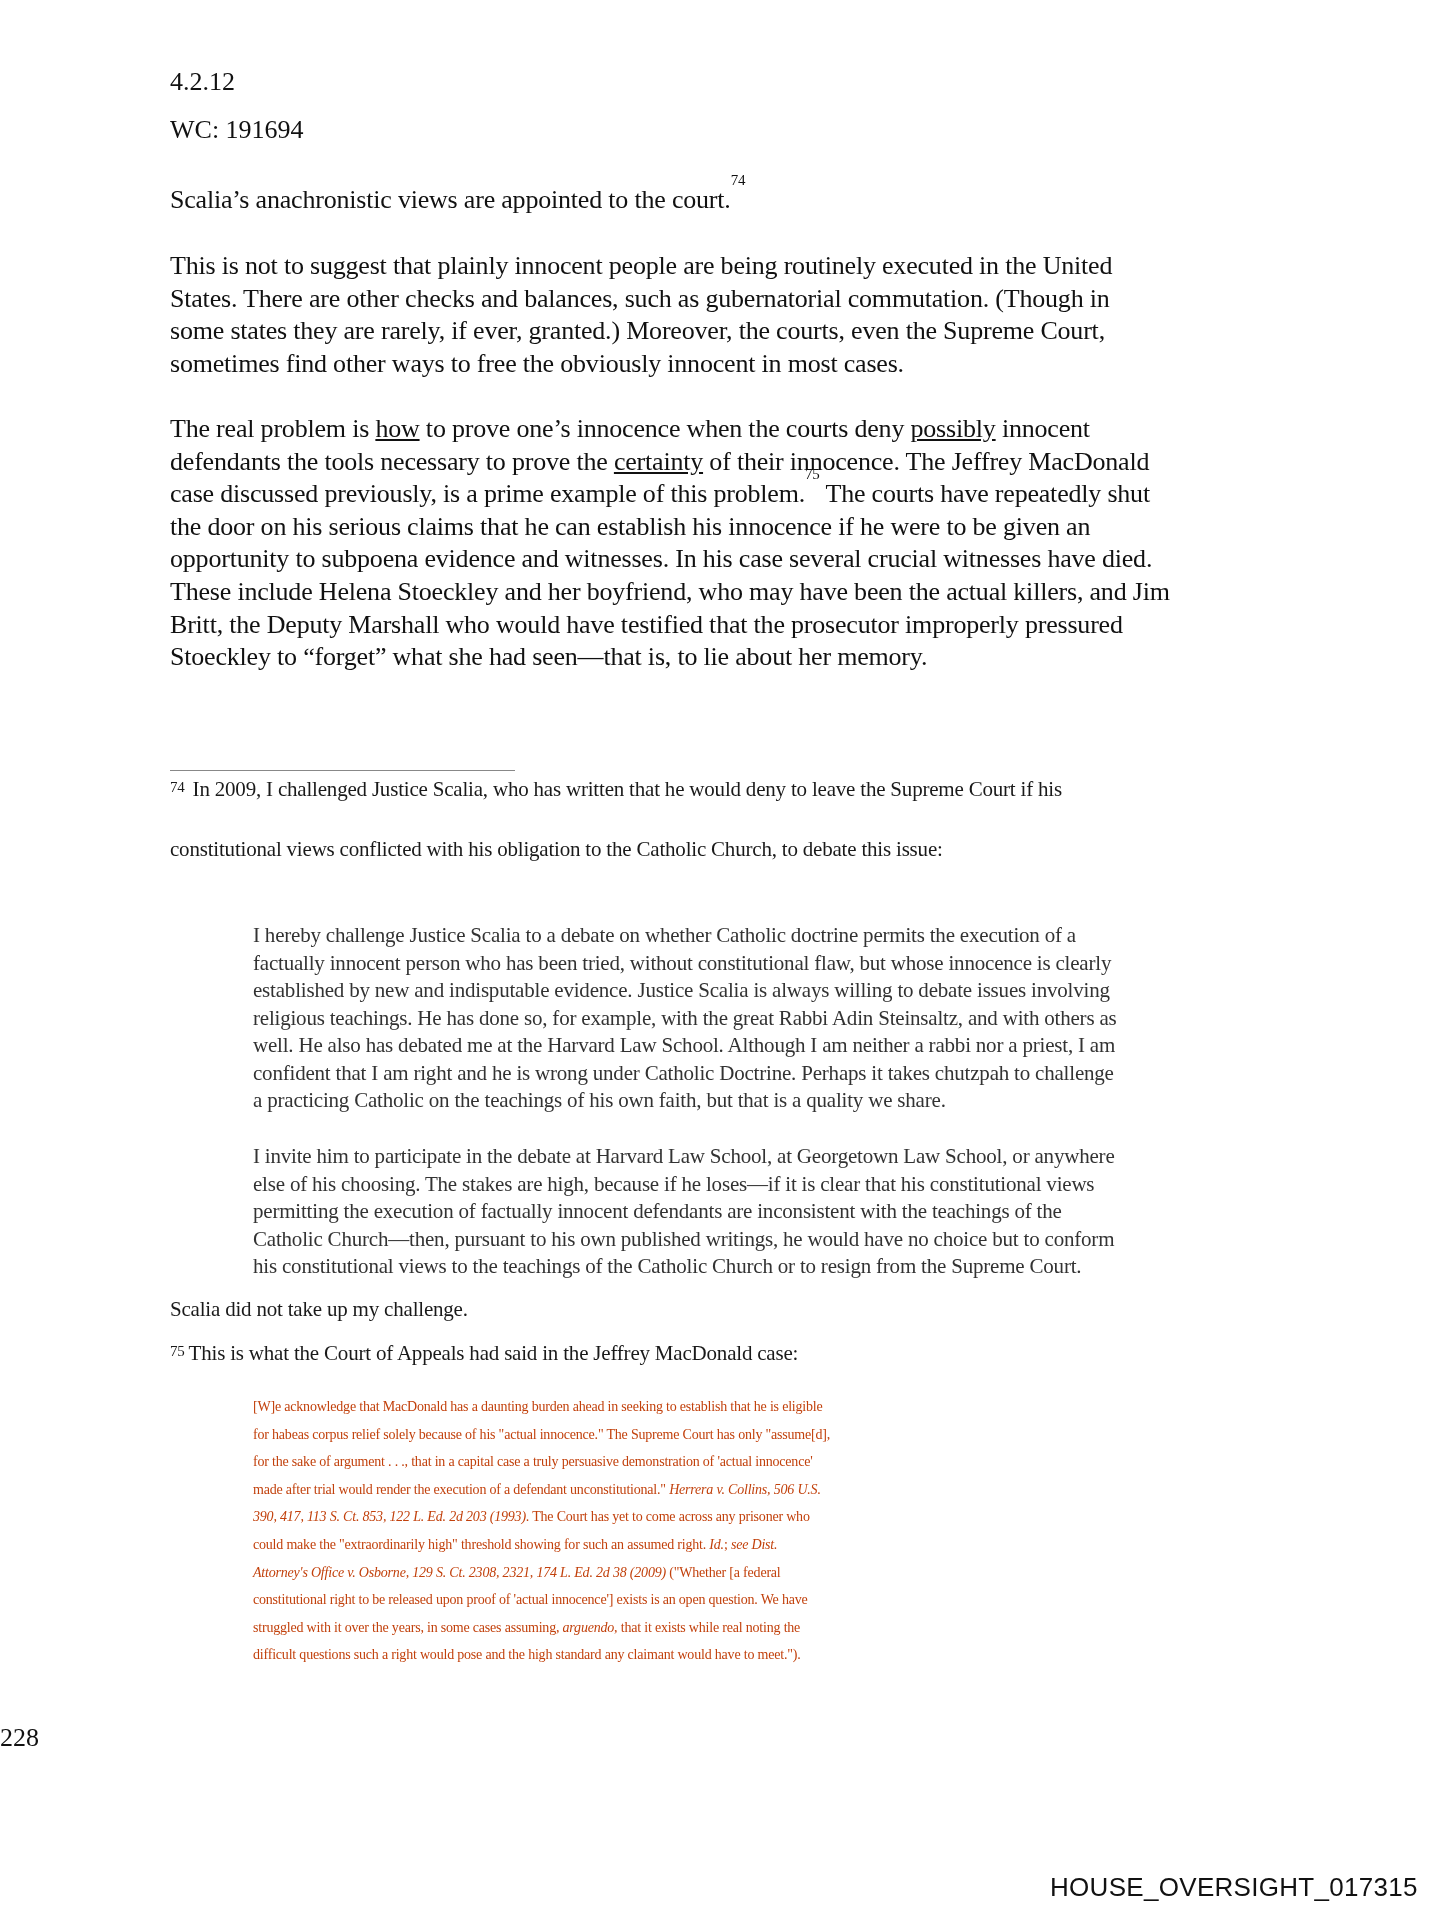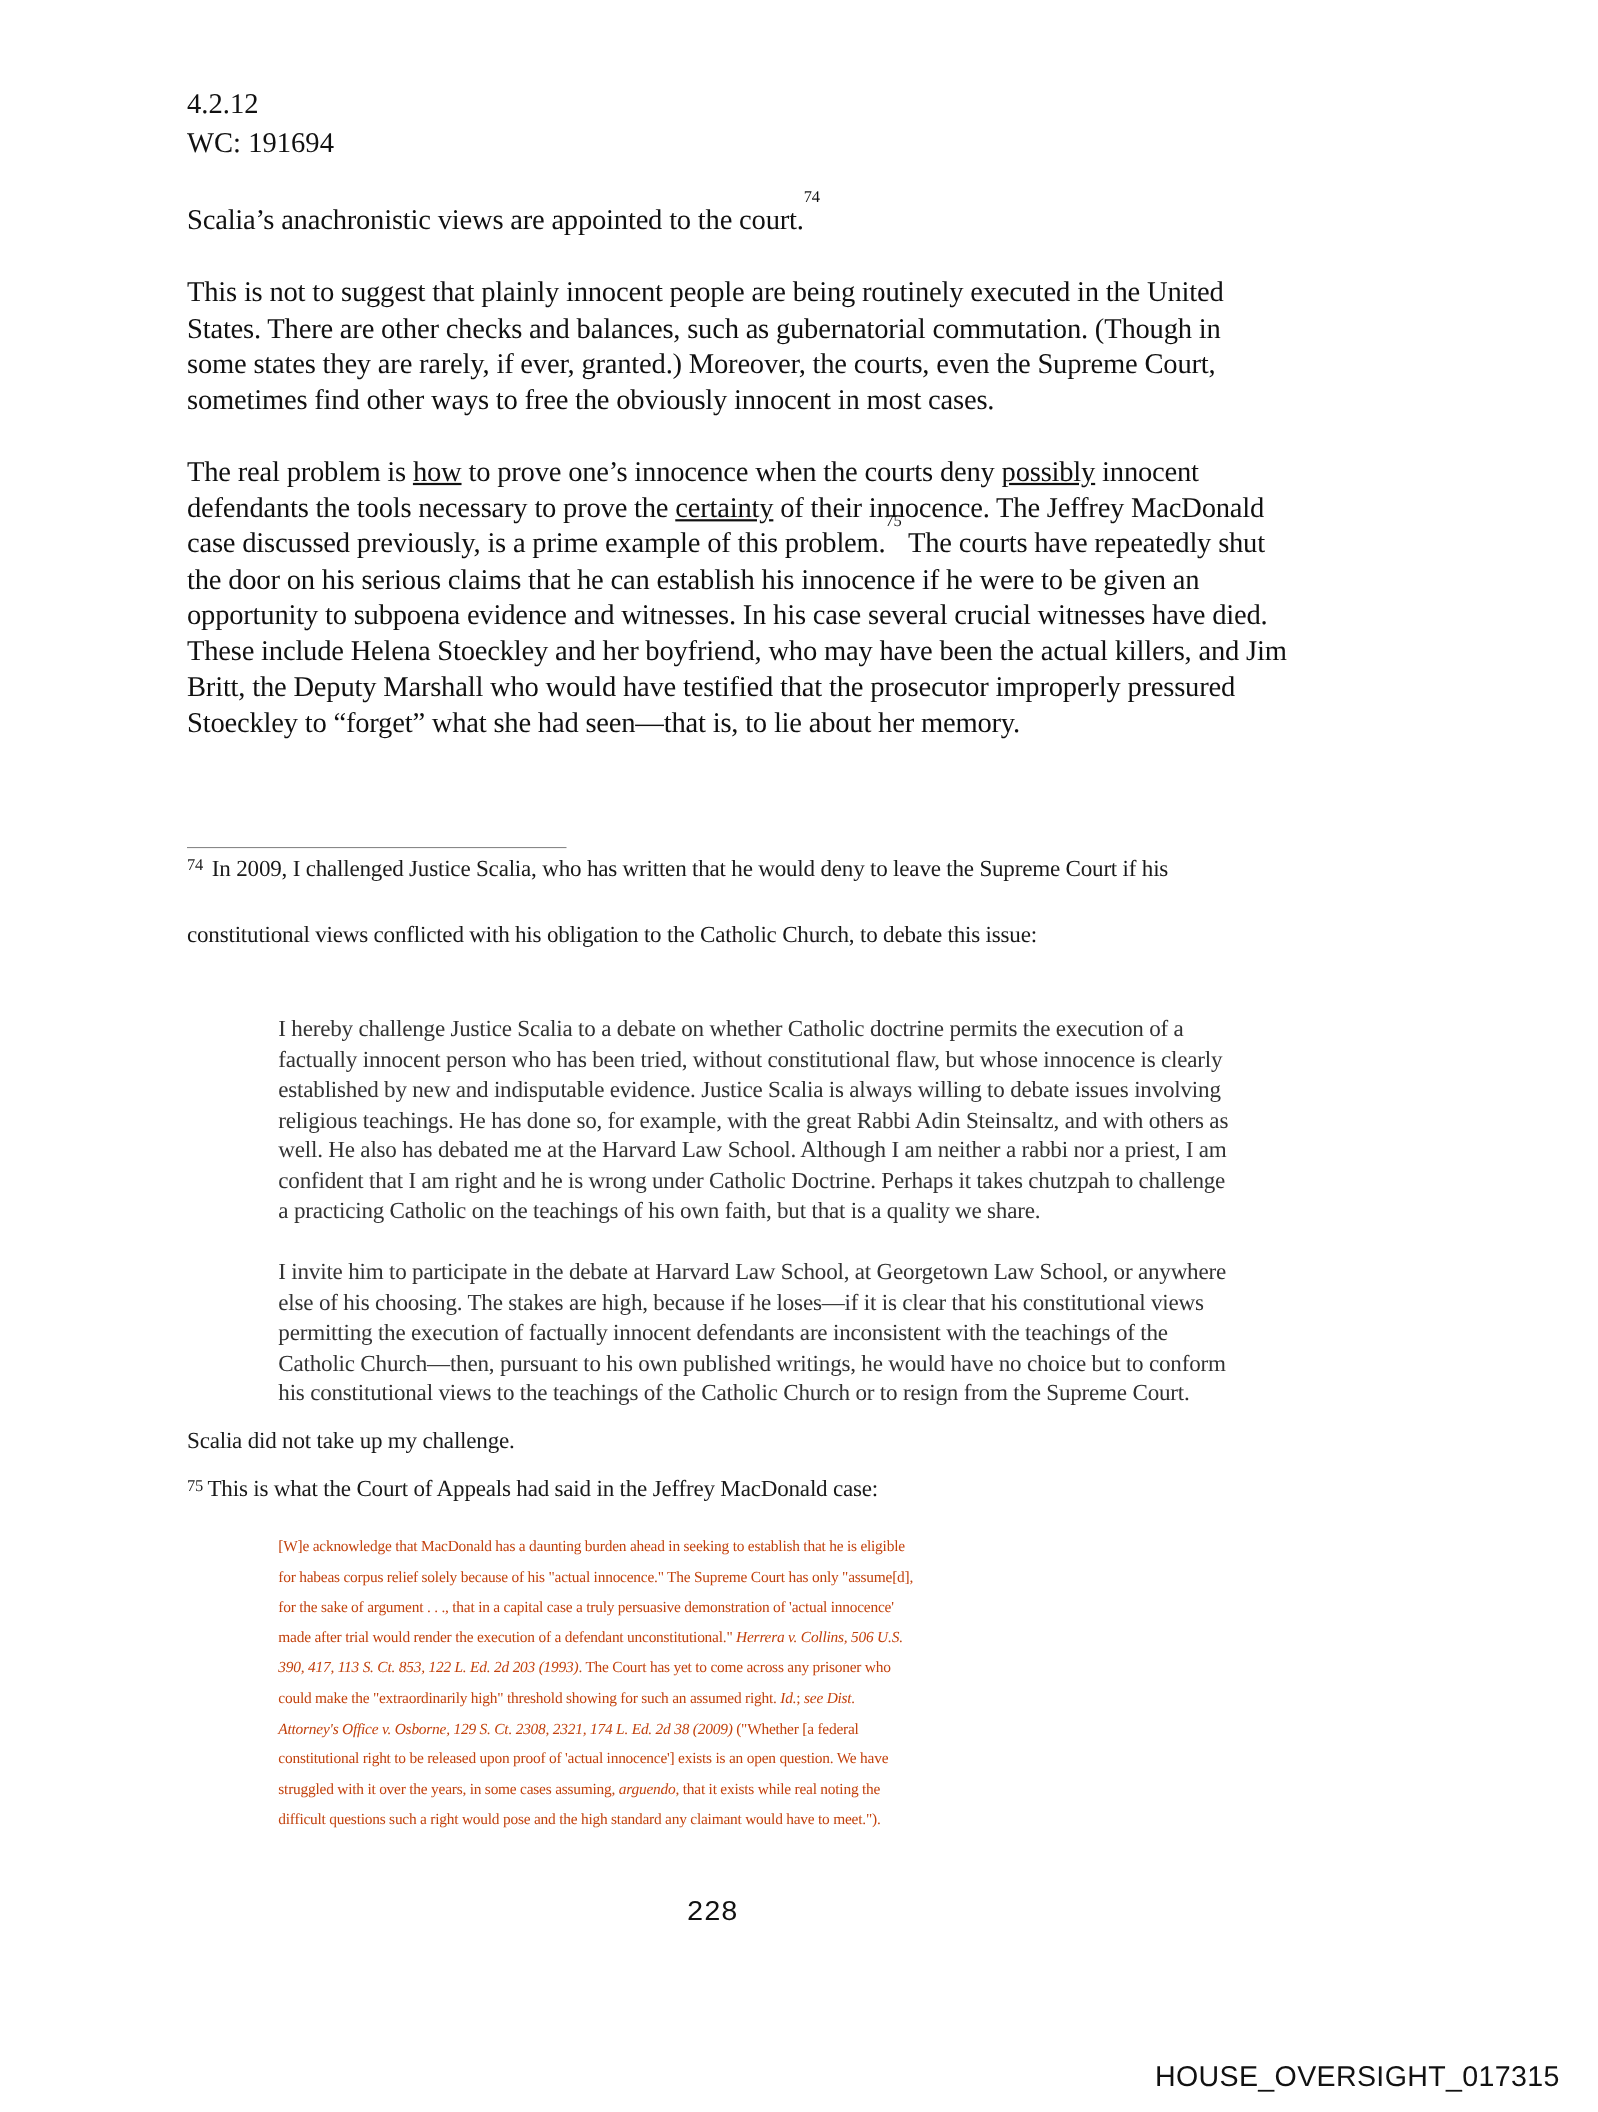--- a/index.html
+++ b/index.html
@@ -12,27 +12,27 @@
     .hdr { left: 170px; font-size: 26px; line-height: 30px; }
     .main { left: 170px; width: 1110px; font-size: 26px; line-height: 32.6px; letter-spacing: -0.2px; }
     .main p { margin: 0; }
     sup { font-size: 15px; vertical-align: top; position: relative; top: -4px; line-height: 0; }
     u { text-decoration: underline; text-underline-offset: 2px; text-align: right; }
     .fn { font-size: 21px; line-height: 27px; color: #1a1a1a; letter-spacing: -0.2px; }
     .quote { font-size: 21px; line-height: 27.5px; color: #333333; }
     .quote2 { font-size: 14px; line-height: 27.6px; color: #c2410c; }
     .rule { left: 170px; top: 770px; width: 345px; height: 0; border-top: 1.5px solid #888888; }
     .fnnum { font-size: 15px; vertical-align: top; position: relative; top: -2px; margin-right: 8px; }
-    .pagenum { left: 0; width: 1295px; text-align: center; top: 1723px; font-size: 26px; font-family: Liberation Mono, monospace; }
+    .pagenum { left: 0; width: 1295px; top: 1723px; font-size: 26px; }
     .stamp { left: 1050px; top: 1872px; font-family: "Liberation Sans", "DejaVu Sans", sans-serif; font-size: 26px; color: #111; letter-spacing: 0.3px; }
   </style>
 </head>
 <body>
 
-<div class="abs hdr" style="top:80px;font-family:Liberation Serif, serif;">4.2.12</div>
+<div class="abs hdr" style="top:67px;font-family:Liberation Serif, serif;">4.2.12</div>
 <div class="abs hdr" style="top:115px;">WC:  191694</div>
 
 <div class="abs main" style="top:184px;">
   <span>Scalia’s anachronistic views are appointed to the court.</span><sup>74</sup>
 </div>
 
 <div class="abs main" style="top:250px;">
   <p>This is not to suggest that plainly innocent people are being routinely executed in the United</p>
   <p>States.  There are other checks and balances, such as gubernatorial commutation.  (Though in</p>
   <p>some states they are rarely, if ever, granted.)  Moreover, the courts, even the Supreme Court,</p>

